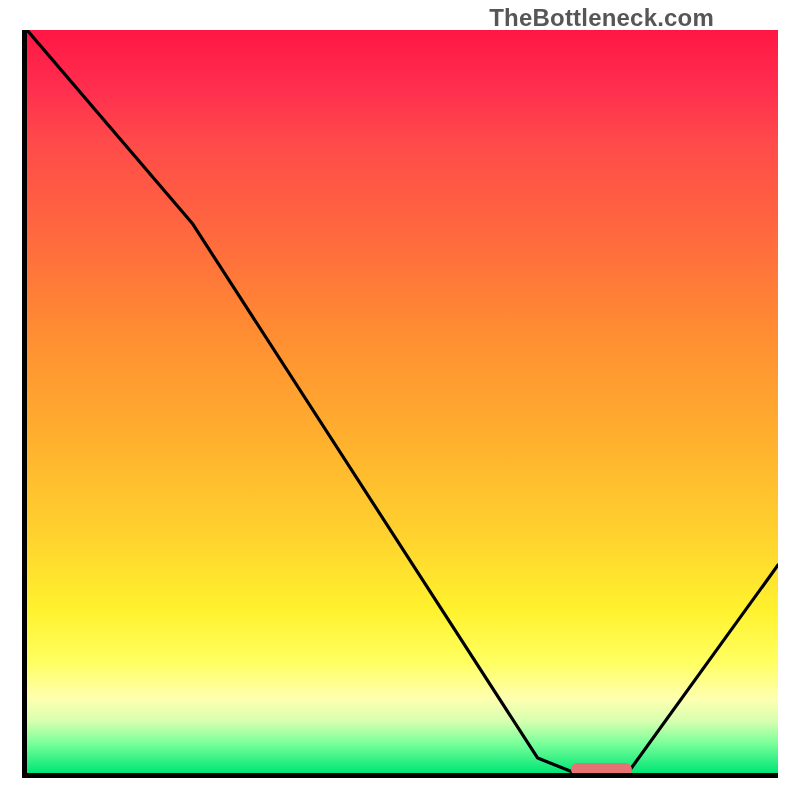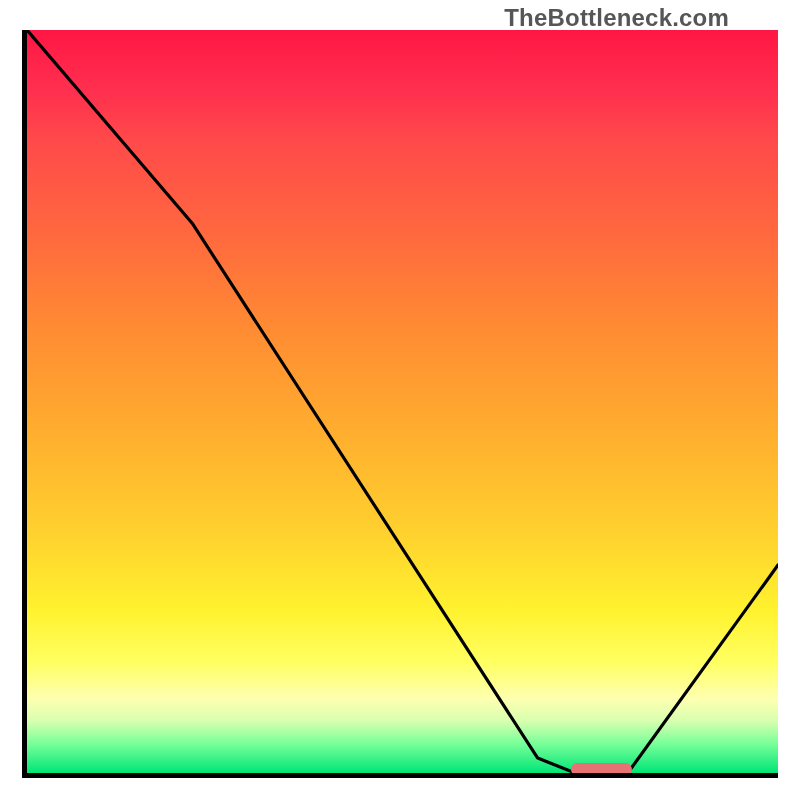--- a/index.html
+++ b/index.html
@@ -7,21 +7,20 @@
     padding: 0;
     width: 800px;
     height: 800px;
     background: #ffffff;
     font-family: Arial, Helvetica, sans-serif;
   }
   .container {
     position: relative;
     width: 726px;
     height: 800px;
-    padding-left: 15px;
   }
   .watermark {
     position: absolute;
     top: 4px;
     right: 12px;
     font-size: 24px;
     font-weight: 600;
     color: #565656;
     letter-spacing: 0.2px;
   }

